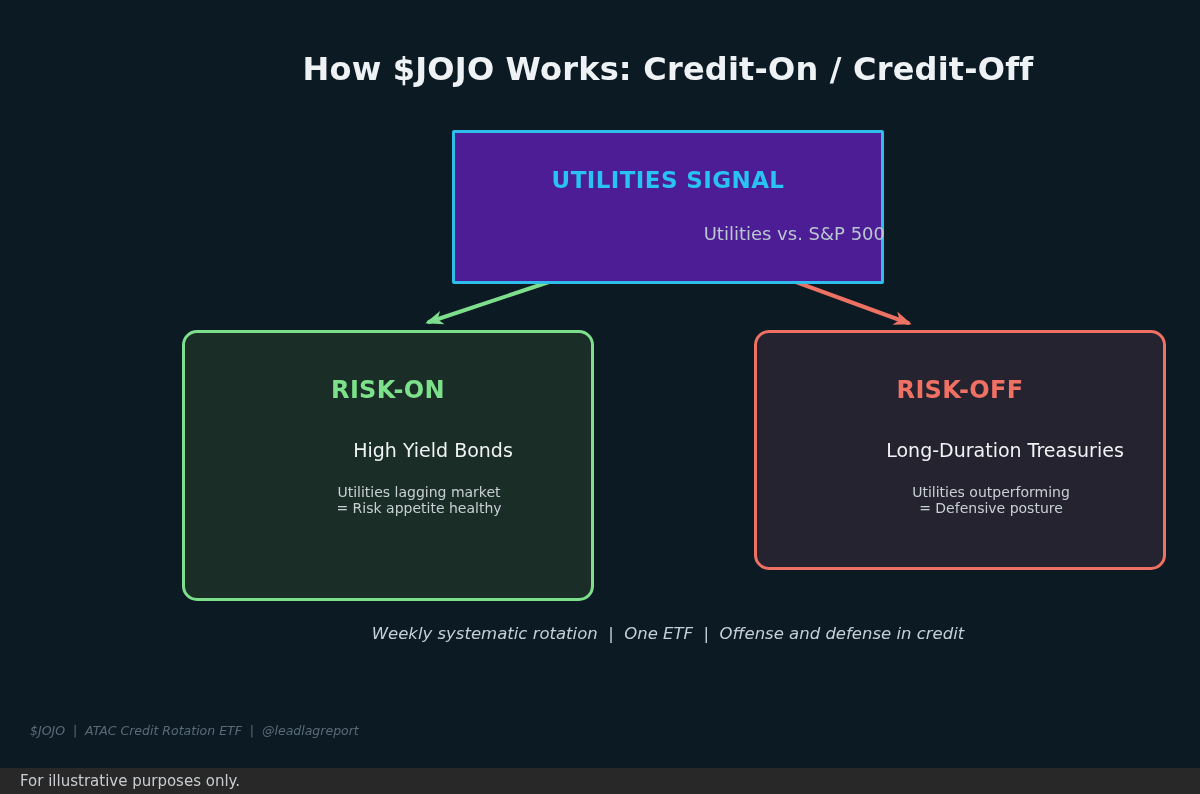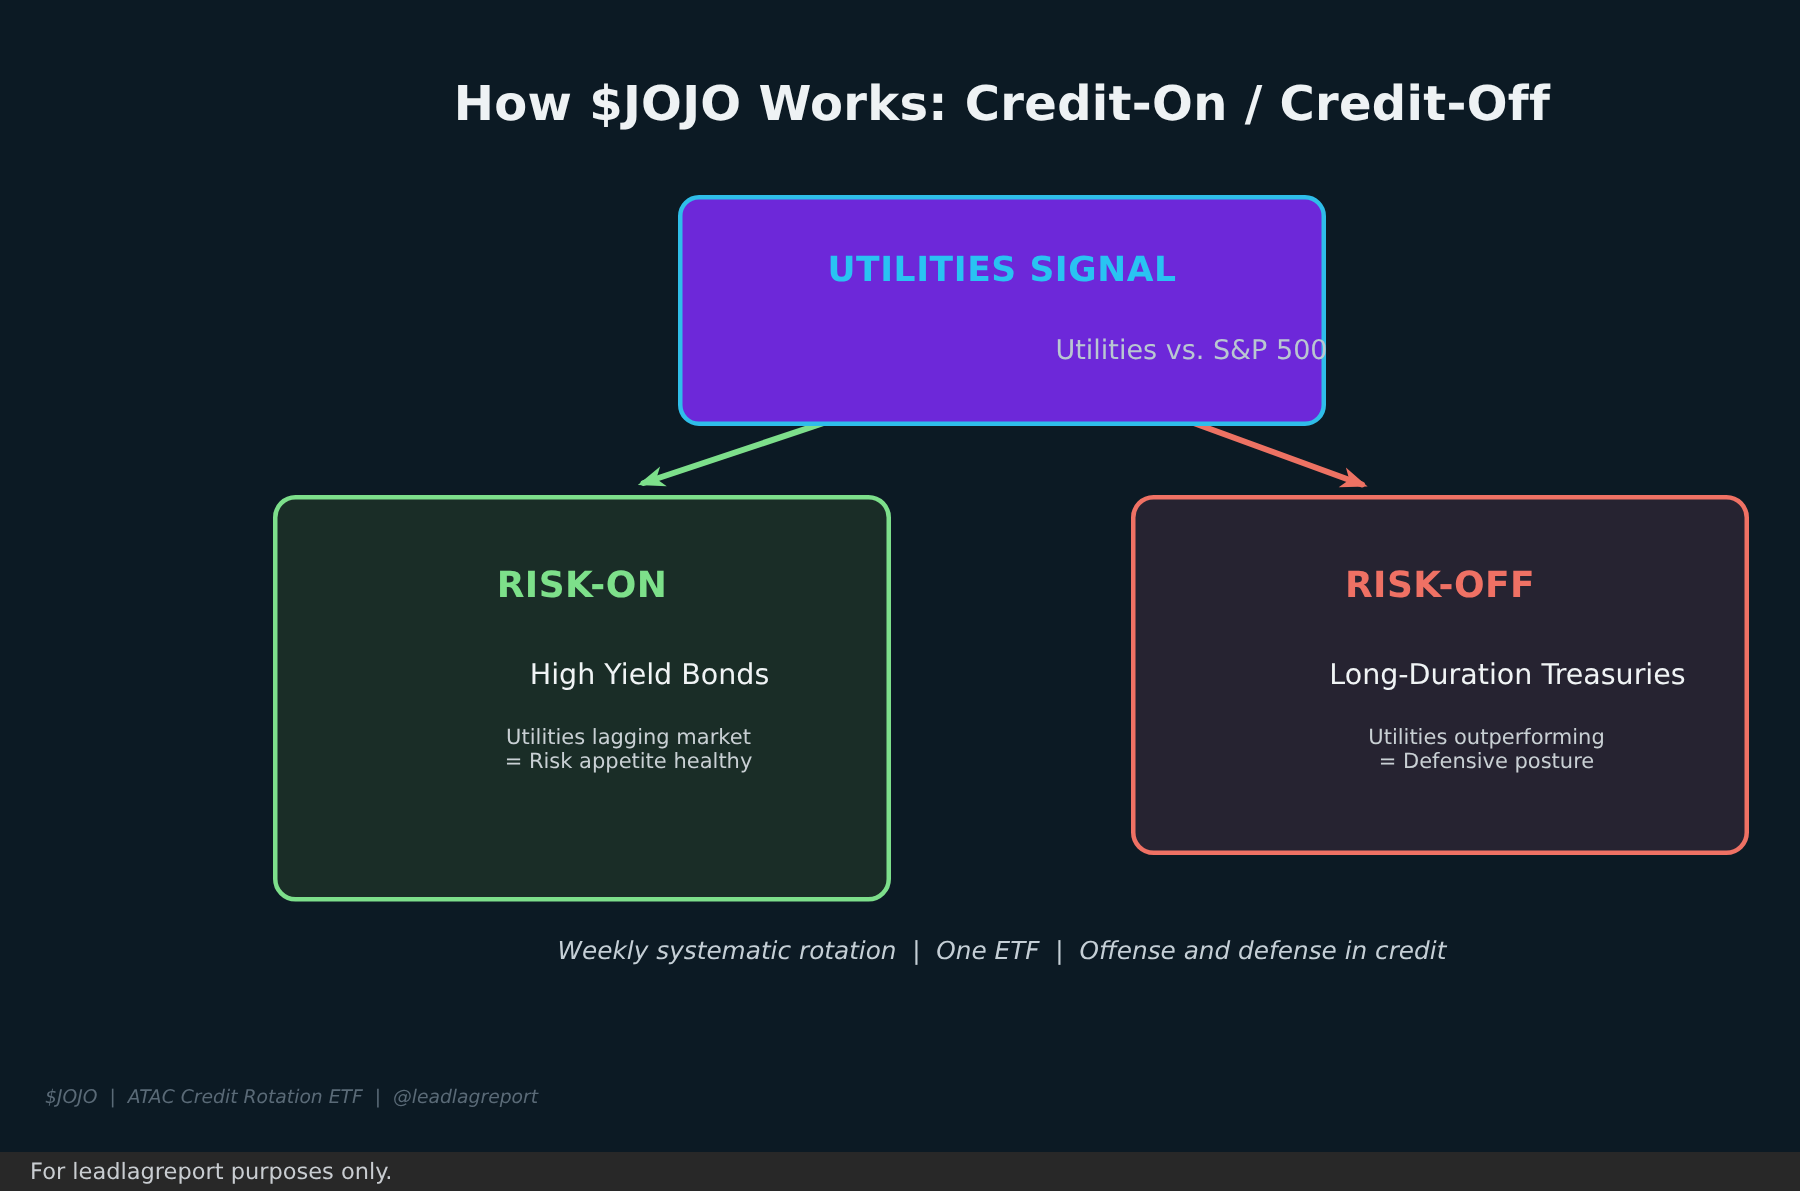--- a/index.html
+++ b/index.html
@@ -70,22 +70,22 @@
     line-height: 15.5px;
     padding-left: 31px;
   }
 
   .signal-box {
     left: 452px;
     top: 130px;
     width: 432px;
     height: 154px;
     border-color: #2fbde9;
-    background: #6d28d9;
-    border-radius: 14px;
+    background: #4c1d95;
+    border-radius: 2px;
   }
   .signal-box .box-heading {
     top: 33px;
     font-size: 23px;
     line-height: 28px;
     color: #29c3f2;
     letter-spacing: 0.4px;
   }
   .signal-box .box-subtext {
     position: absolute;
@@ -215,16 +215,16 @@
       <div>Utilities outperforming</div>
       <div>= Defensive posture</div>
     </div>
   </div>
 
   <div class="tagline">Weekly systematic rotation  |  One ETF  |  Offense and defense in credit</div>
 
   <div class="credit-line">$JOJO  |  ATAC Credit Rotation ETF  |  @leadlagreport</div>
 
   <div class="disclaimer-bar">
-    <span>For leadlagreport purposes only.</span>
+    <span>For illustrative purposes only.</span>
   </div>
 
 </div>
 
 </body></html>

